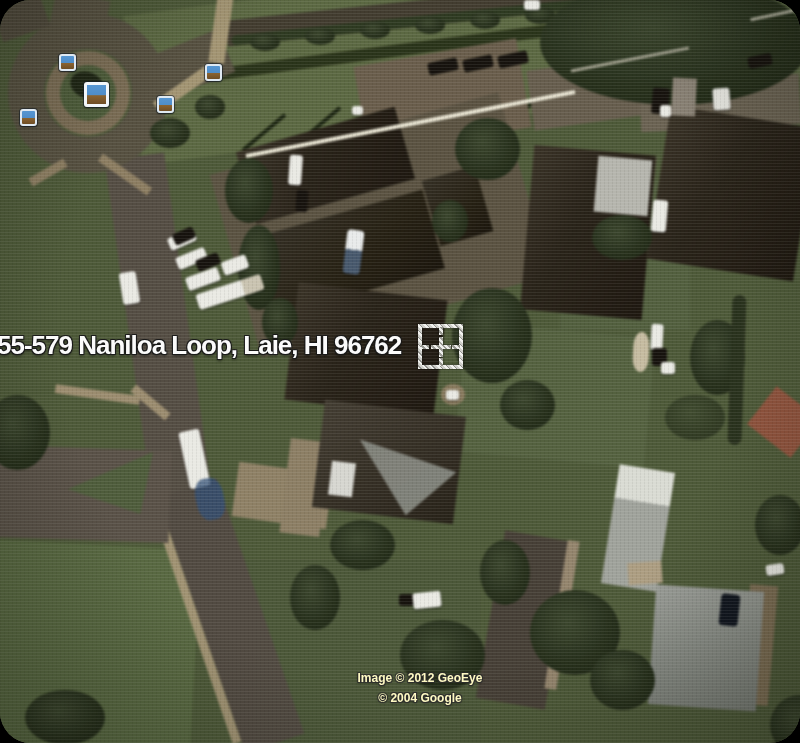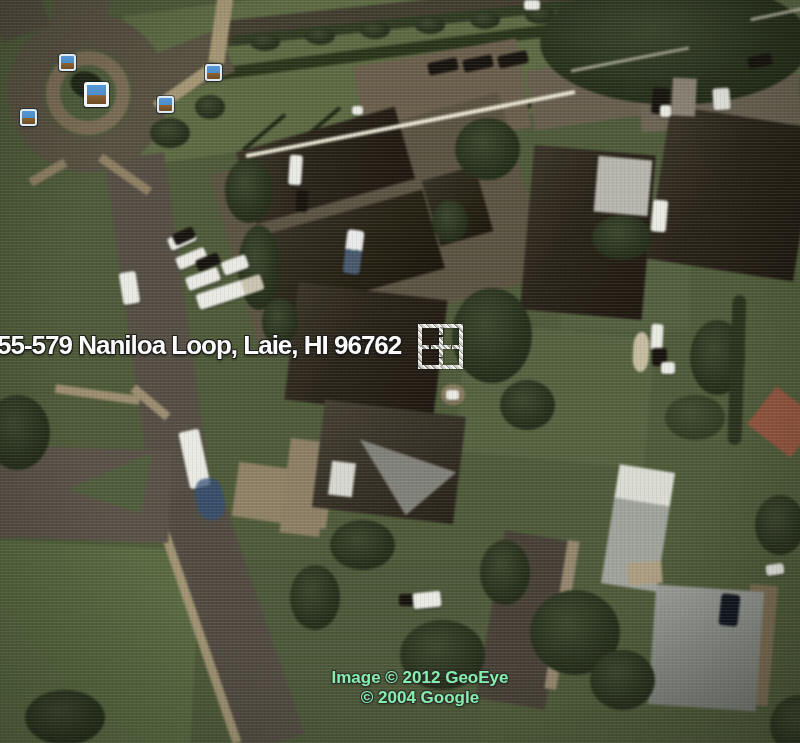--- a/index.html
+++ b/index.html
@@ -1,17 +1,17 @@
 <!DOCTYPE html>
 <html><head>
 <meta charset="utf-8">
 <style>
   html,body{margin:0;padding:0;background:#000;}
   #stage{position:relative;width:800px;height:743px;overflow:hidden;background:#4d5938;
-         font-family:"Liberation Sans",sans-serif;}
+         font-family:"Liberation Sans",sans-serif;border-radius:31px;}
   #sat{position:absolute;inset:0;filter:blur(1.3px) saturate(.92);}
   .s{position:absolute;}
   .tree{position:absolute;border-radius:50%;
         background:radial-gradient(ellipse at 42% 38%, #3a462b 0%, #27311b 55%, #1d2513 100%);}
   .roofA{background:linear-gradient(115deg,#3b3326 0%,#2a2318 40%,#1e180f 100%);}
   .roofB{background:linear-gradient(150deg,#353024 0%,#262012 60%,#1b160c 100%);}
   .carw{position:absolute;background:#e9e9e2;border-radius:3px;box-shadow:0 1px 2px rgba(0,0,0,.55);}
   .card{position:absolute;background:#17130d;border-radius:3px;}
   .tan{background:#9c8c6c;}
   
@@ -31,21 +31,21 @@
   .xt.r{top:50%;right:-1px;width:8px;height:4px;margin-top:-2px;}
   .ph{position:absolute;left:50%;top:50%;width:20px;height:4px;margin:-2px 0 0 -10px;
       background:repeating-linear-gradient(45deg,#eeeeec 0 2px,#9a9a94 2px 4px);}
   .pv{position:absolute;left:50%;top:50%;width:4px;height:20px;margin:-10px 0 0 -2px;
       background:repeating-linear-gradient(45deg,#eeeeec 0 2px,#9a9a94 2px 4px);}
   #addr{position:absolute;left:-3px;top:330px;font-size:26px;font-weight:bold;letter-spacing:-1px;
         color:#fbfbfb;white-space:nowrap;
         text-shadow:-1px -1px 0 rgba(25,25,25,.9),1px -1px 0 rgba(25,25,25,.9),
                     -1px 1px 0 rgba(25,25,25,.9),1px 1px 0 rgba(25,25,25,.9),0 2px 3px rgba(0,0,0,.55);}
   #attrib{position:absolute;left:420px;top:668px;transform:translateX(-50%);text-align:center;
-          font-size:17px;font-weight:bold;line-height:20px;color:#86efac;white-space:nowrap;
+          font-size:12px;font-weight:bold;line-height:20px;color:#fef9c3;white-space:nowrap;
           text-shadow:-1px -1px 0 rgba(45,45,45,.85),1px -1px 0 rgba(45,45,45,.85),
                       -1px 1px 0 rgba(45,45,45,.85),1px 1px 0 rgba(45,45,45,.85),0 1px 3px rgba(0,0,0,.6);}
   #grain{position:absolute;inset:0;pointer-events:none;opacity:.14;
          background:repeating-linear-gradient(0deg,rgba(255,255,255,.5) 0 1px,transparent 1px 3px),
                     repeating-linear-gradient(90deg,rgba(0,0,0,.4) 0 1px,transparent 1px 4px);}
   #vig{position:absolute;inset:0;pointer-events:none;
        background:radial-gradient(ellipse at 50% 45%, transparent 60%, rgba(10,12,6,.28) 100%);}
 </style>
 </head>
 <body>

